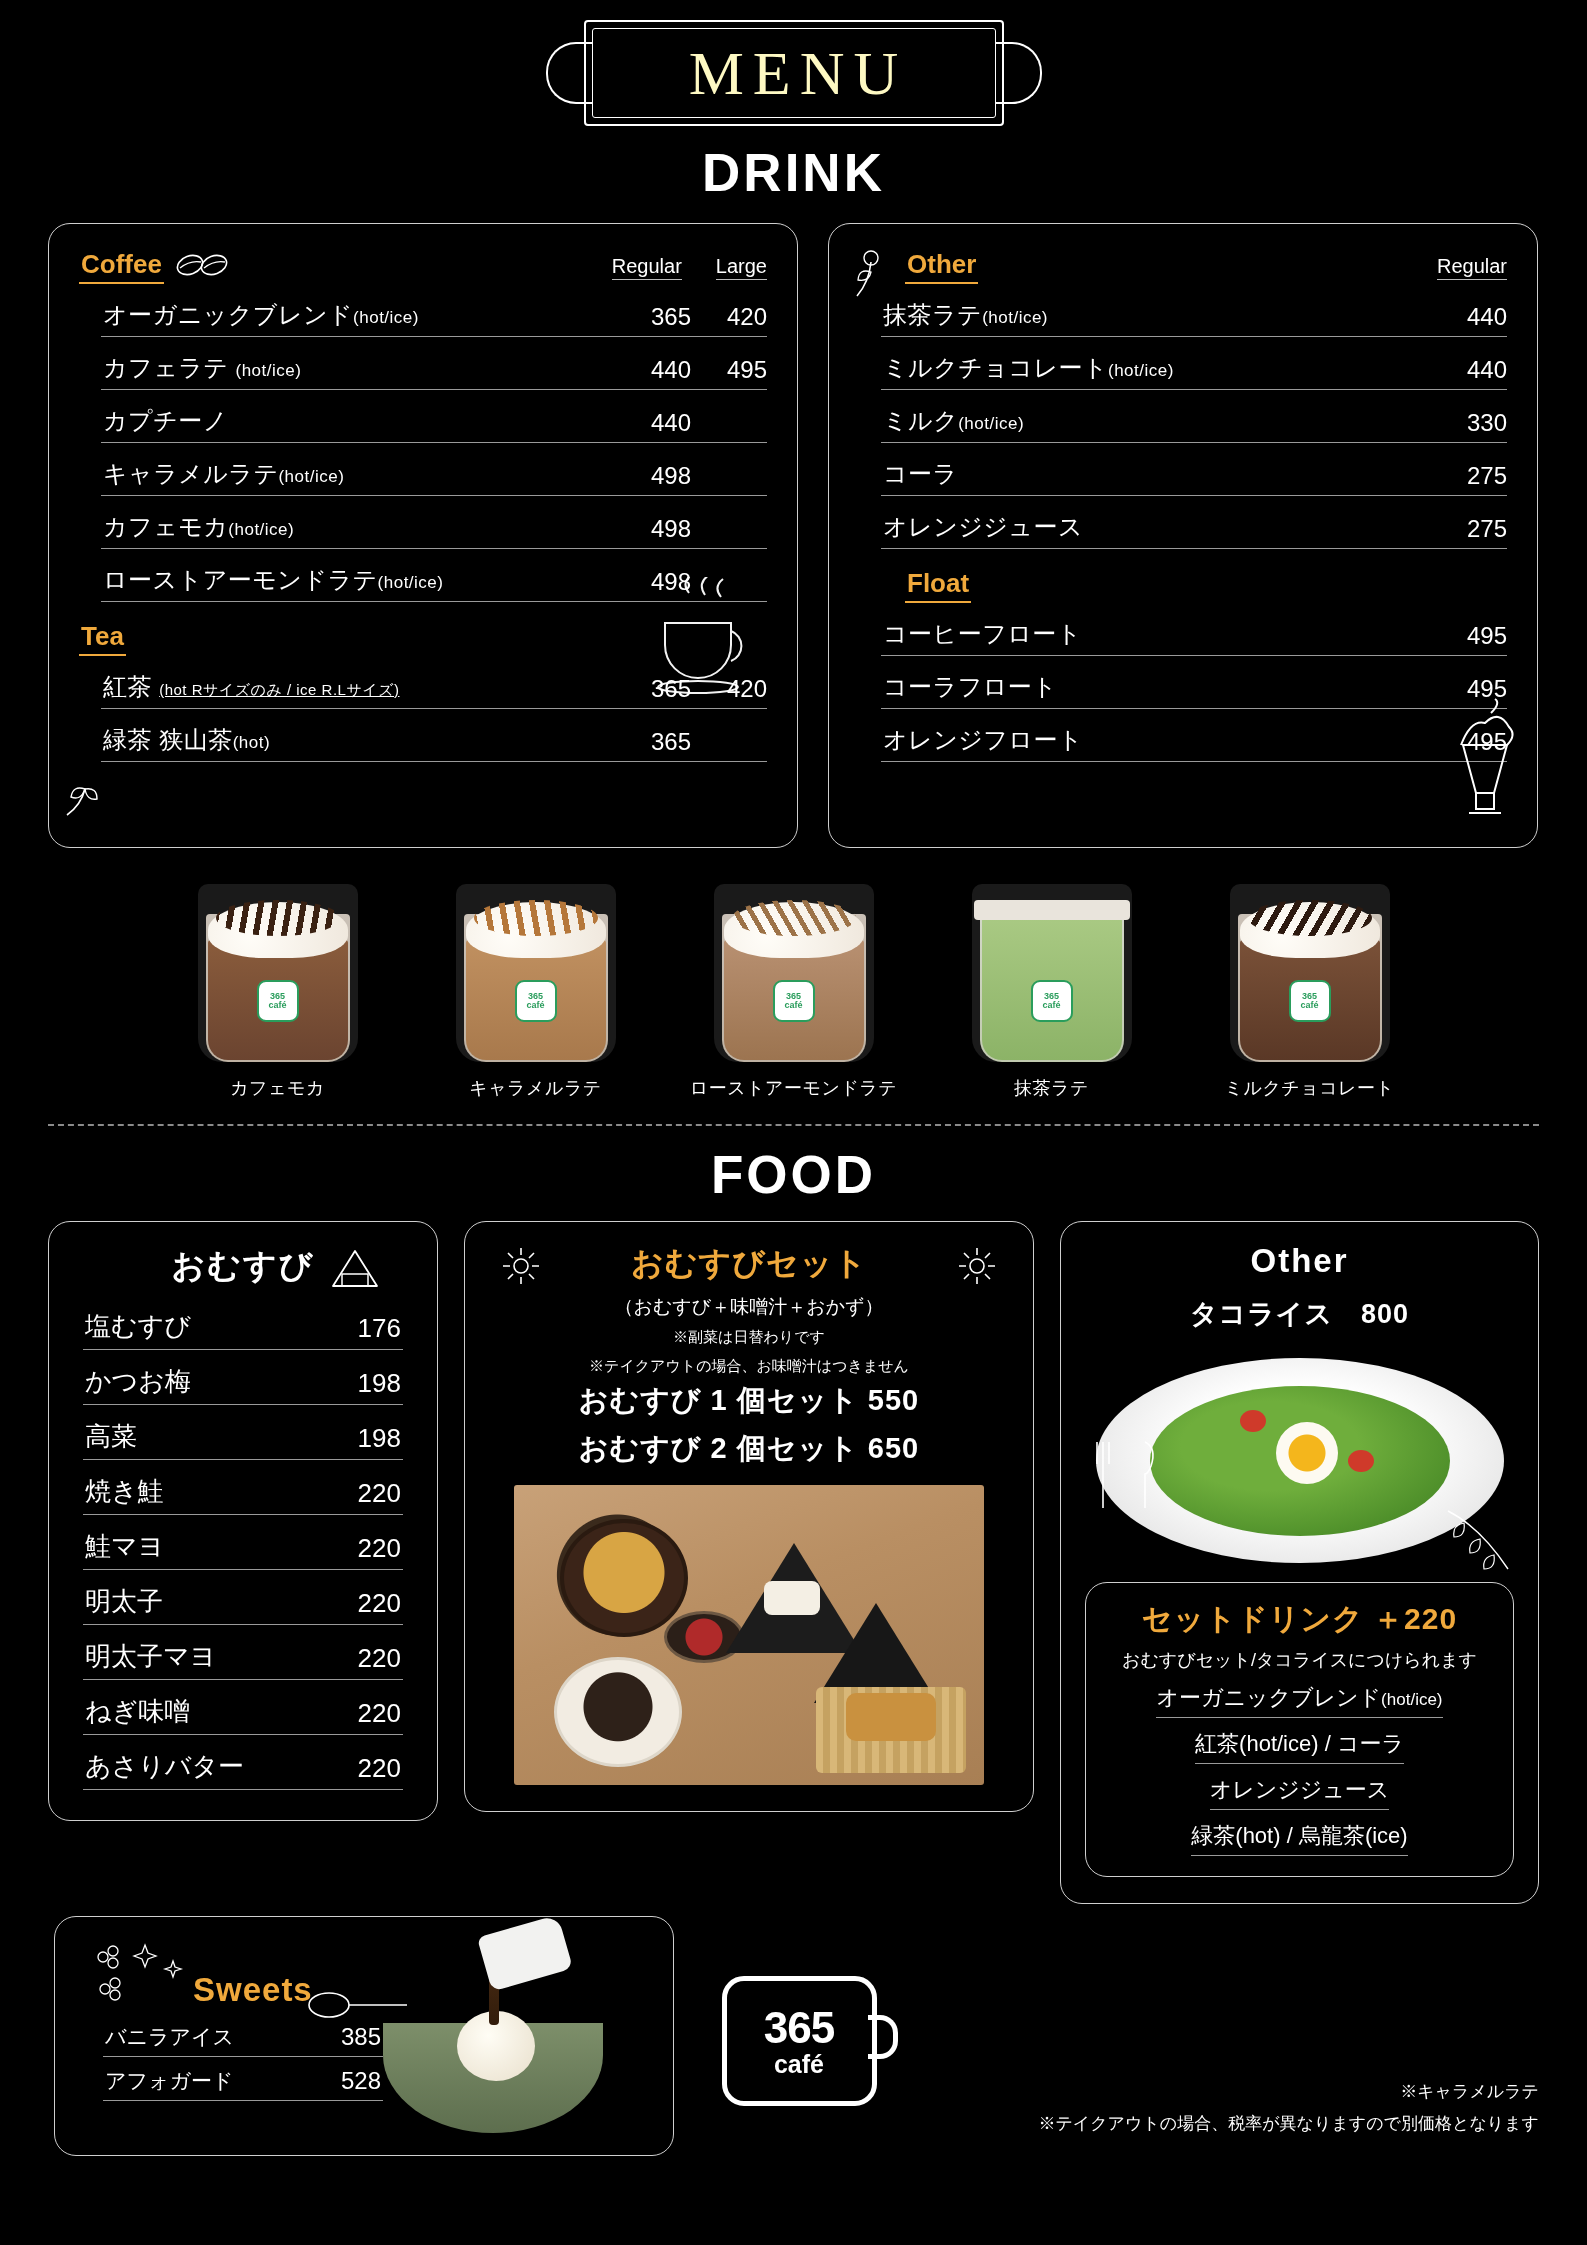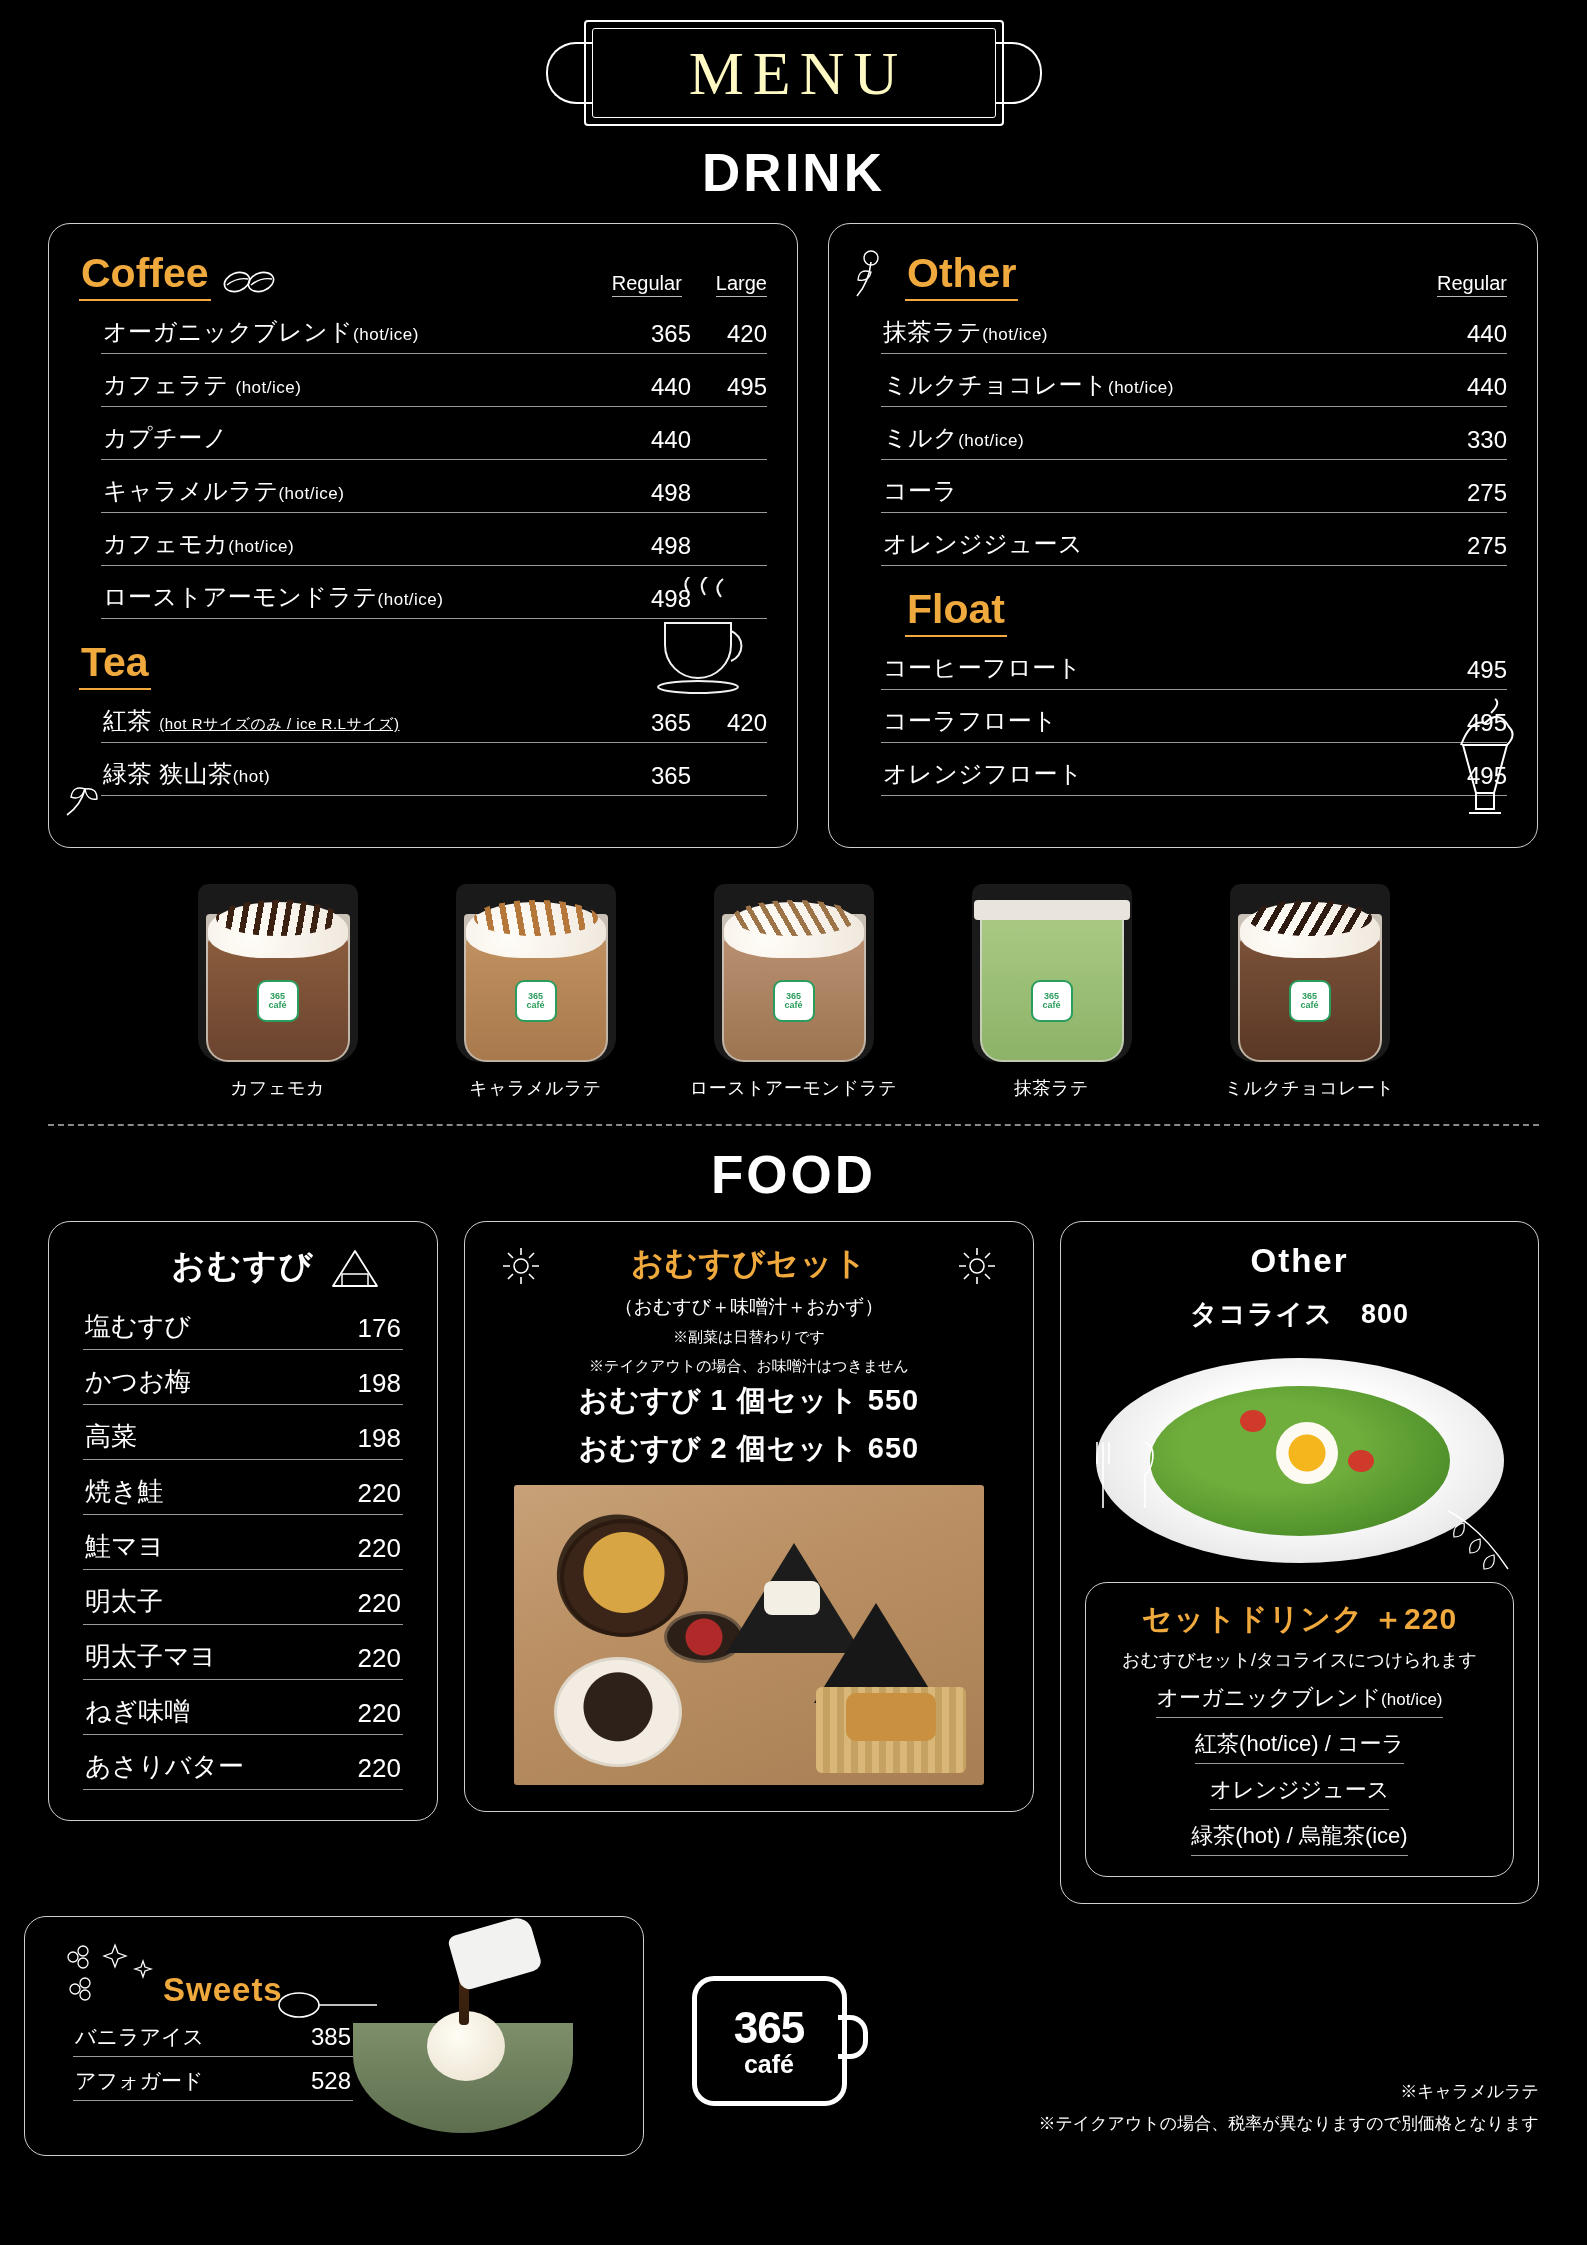--- a/index.html
+++ b/index.html
@@ -85,21 +85,21 @@
 
   .cat-head {
     display: flex;
     align-items: flex-end;
     margin-bottom: 6px;
     position: relative;
   }
   .cat-name {
     color: #f0a93c;
     font-weight: bold;
-    font-size: 41px;
+    font-size: 26px;
     border-bottom: 2px solid #f0a93c;
     line-height: 1.15;
     padding: 0 2px 2px 2px;
   }
   .cat-name.sub { margin-top: 14px; }
   .bean-icon { margin-left: 10px; margin-bottom: 4px; }
   .col-heads {
     margin-left: auto;
     display: flex;
     align-items: flex-end;
@@ -365,21 +365,21 @@
     display: inline-block;
     border-bottom: 1px solid #9a9a9a;
     padding-bottom: 4px;
   }
   .setdrink-item .small { font-size: 17px; }
 
   
   .bottom-wrap {
     display: flex;
     align-items: flex-start;
-    padding: 12px 48px 0 24px;
+    padding: 12px 48px 0 54px;
     gap: 20px;
   }
   .sweets-card {
     flex: 0 0 620px;
     padding: 24px 28px 24px 28px;
     position: relative;
     min-height: 240px;
   }
   .sweets-title {
     color: #f0a93c;

